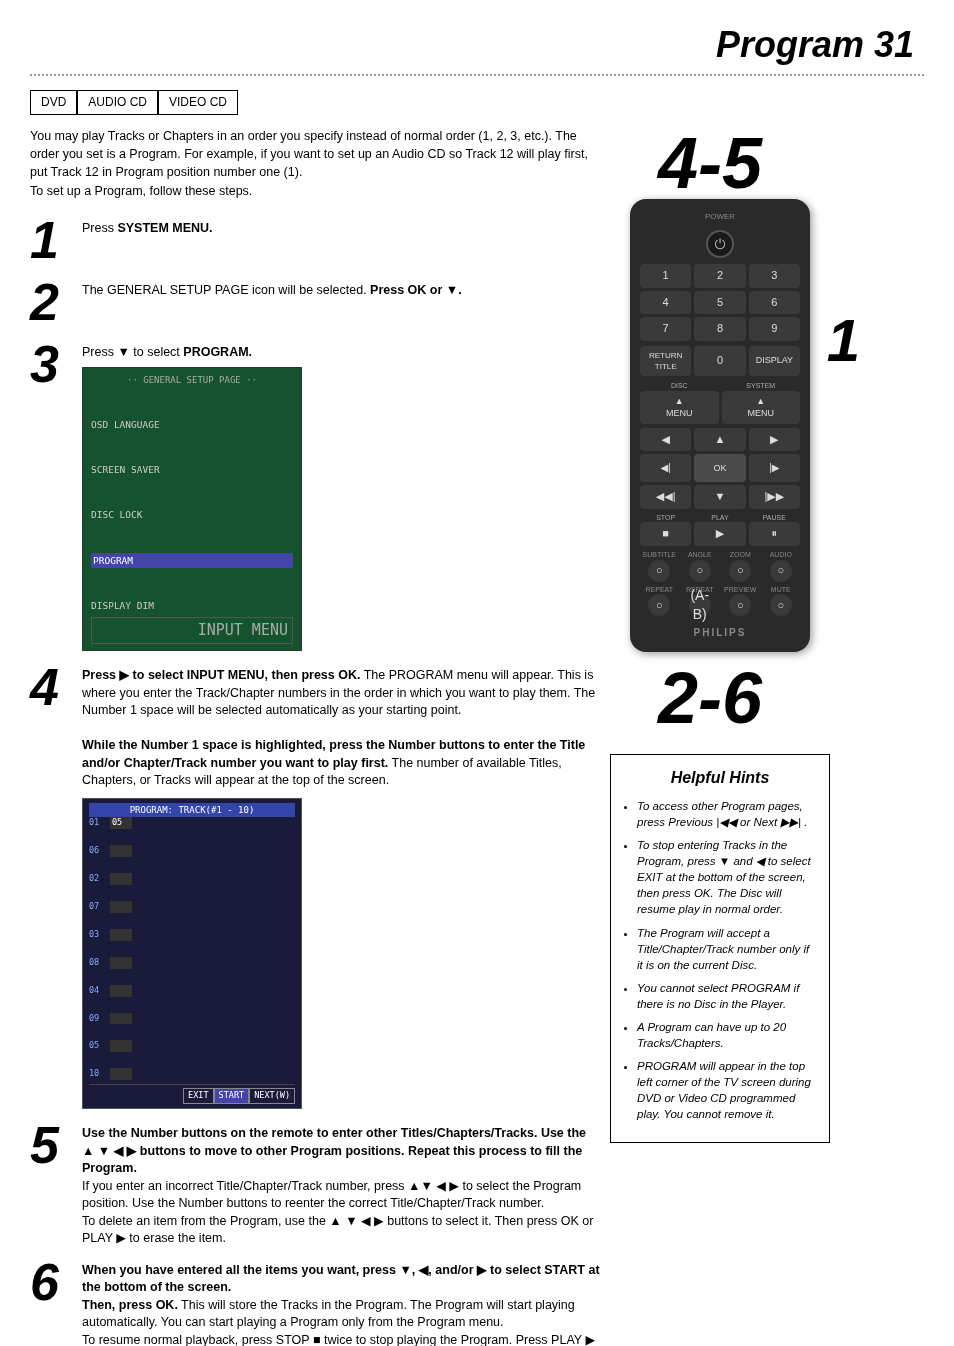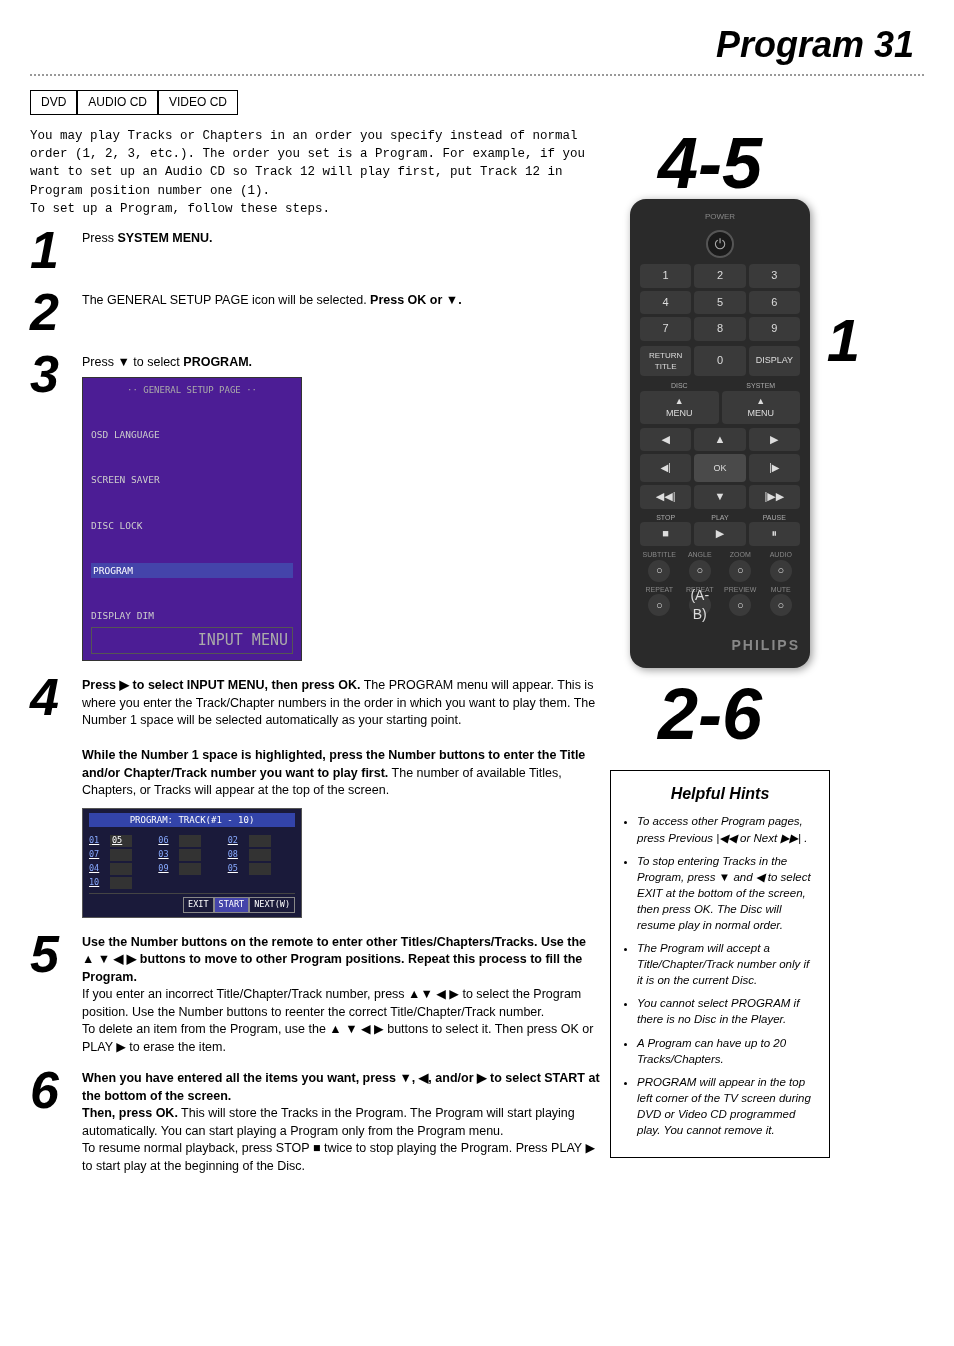--- a/index.html
+++ b/index.html
@@ -49,23 +49,22 @@
       flex: 1;
       max-width: 570px;
     }
     .right-col {
       width: 220px;
       flex-shrink: 0;
     }
     
     .intro-text {
       font-size: 12.5px;
-      margin-bottom: 6px;
+      margin-bottom: 14px;
       line-height: 1.45;
-      font-family: Liberation Mono, monospace;
     }
     
     .step {
       display: flex;
       gap: 10px;
       margin-bottom: 10px;
       align-items: flex-start;
     }
     .step-num {
       font-size: 52px;
@@ -79,21 +78,21 @@
       flex: 1;
       font-size: 12.5px;
       padding-top: 6px;
     }
     .step-content b {
       font-weight: bold;
     }
     
     .menu-mockup {
       border: 1px solid #333;
-      background: #4c1d95;
+      background: #14532d;
       color: #fff;
       font-size: 10px;
       padding: 6px 8px;
       margin-top: 6px;
       width: 220px;
       font-family: monospace;
     }
     .menu-mockup .menu-header {
       text-align: center;
       color: #aaa;
@@ -128,29 +127,28 @@
       padding: 4px 6px;
       margin-top: 8px;
       width: 220px;
       font-family: monospace;
     }
     .track-mockup .track-header {
       background: #3344aa;
       color: #fff;
       text-align: center;
       padding: 1px 4px;
-      margin-bottom: 8px;
+      margin-bottom: 0;
       font-size: 9px;
     }
     .track-grid {
       display: grid;
-      grid-template-columns: 1fr 1fr 1fr;
-      gap: 2px;
+      grid-template-columns: 1fr;
+      gap: 16px;
       margin-bottom: 4px;
-      text-decoration: underline;
     }
     .track-cell {
       display: flex;
       gap: 3px;
       font-size: 8.5px;
     }
     .track-cell .tnum {
       color: #88aaff;
       min-width: 18px;
     }
@@ -263,26 +261,26 @@
       grid-template-columns: repeat(4, 1fr);
       gap: 2px;
       margin-bottom: 3px;
     }
     .bottom-label {
       color: #888;
       font-size: 7px;
       text-align: center;
     }
     .philips-logo {
-      text-align: right;
+      text-align: center;
       color: #888;
-      font-size: 14px;
+      font-size: 10px;
       font-weight: bold;
       letter-spacing: 2px;
-      margin-top: 20px;
+      margin-top: 10px;
     }
     
     .helpful-hints {
       border: 1px solid #000;
       padding: 12px;
       margin-top: 20px;
       font-size: 11.5px;
       background: #fff;
     }
     .helpful-hints h3 {

